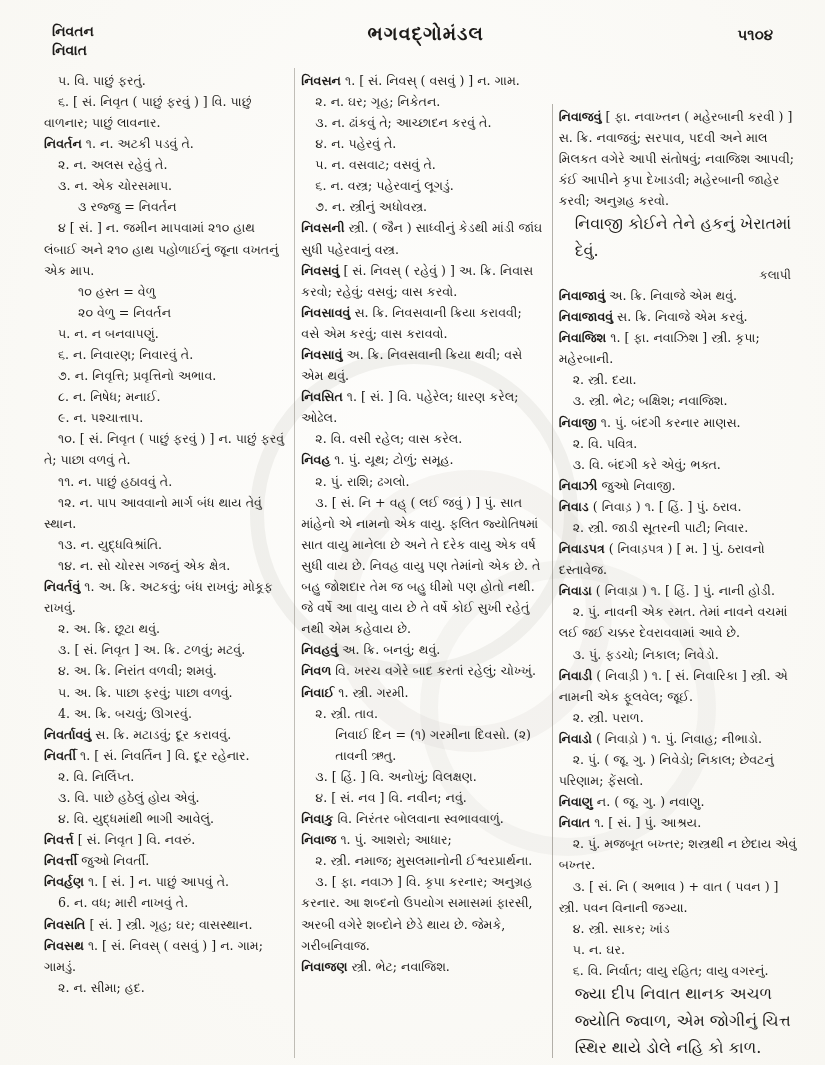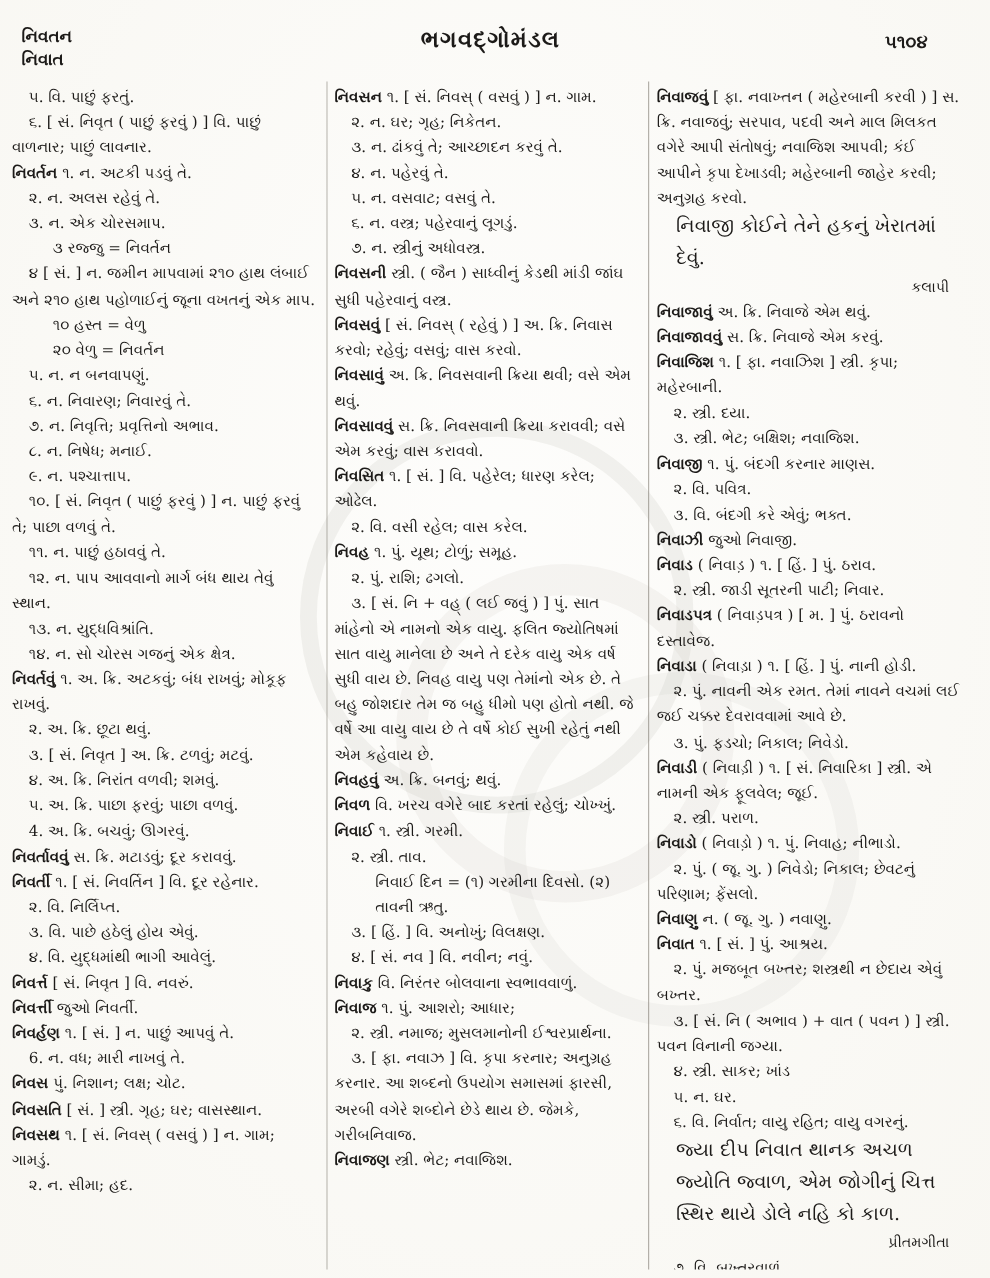--- a/index.html
+++ b/index.html
@@ -8,21 +8,21 @@
     background:#fbfaf6;
     font-family:"DejaVu Serif","Liberation Serif",serif;
     color:#1c1a18;
     overflow:hidden;
     position:relative;
   }
   .page{
     position:relative;
     width:825px;height:1065px;
     box-sizing:border-box;
-    padding:14px 16px 10px 4px;
+    padding:14px 16px 10px 38px;
     background:
       radial-gradient(ellipse at 50% 40%, rgba(255,255,255,0.6), rgba(240,238,230,0.25)),
       #fbfaf6;
   }
   
   .wm{position:absolute;border:14px solid rgba(190,188,180,0.18);border-radius:50%;z-index:0;}
   .wm.w1{width:300px;height:300px;left:250px;top:350px;}
   .wm.w2{width:230px;height:230px;left:330px;top:470px;border-width:26px;border-color:rgba(190,188,180,0.13);}
   .wm.w3{width:260px;height:260px;left:420px;top:560px;border-width:18px;border-color:rgba(190,188,180,0.12);}
 
@@ -43,21 +43,21 @@
     height:990px;
   }
   .col{
     flex:1 1 0;
     padding:2px 8px 0 6px;
     font-size:12.6px;
     line-height:1.675;
     overflow:hidden;
   }
   .col.c2{border-left:1px solid rgba(120,115,105,0.45);}
-  .col.c3{border-left:1px solid rgba(120,115,105,0.55);}
+  .col.c3{border-left:1px solid rgba(120,115,105,0.55);margin-top:36px;}
 
   .ln{margin:0;}
   .ln.s{text-indent:14px;}      
   .ln.hw{text-indent:0;}
   .ln.sub{margin-left:34px;text-indent:0;}
   .ln.q{margin-left:16px;text-indent:0;font-size:16px;}
   .ln.attr{text-align:right;padding-right:10px;font-weight:normal;font-size:12px;}
   .hword{font-weight:bold;}
 </style>
 </head>
@@ -106,37 +106,36 @@
         <div class="ln s">4. અ. ક્રિ. બચવું; ઊગરવું.</div>
         <div class="ln hw"><b class="hword">નિવર્તાવવું</b> સ. ક્રિ. મટાડવું; દૂર કરાવવું.</div>
         <div class="ln hw"><b class="hword">નિવર્તી</b> ૧. [ સં. નિવર્તિન ] વિ. દૂર રહેનાર.</div>
         <div class="ln s">૨. વિ. નિર્લિપ્ત.</div>
         <div class="ln s">૩. વિ. પાછે હઠેલું હોય એવું.</div>
         <div class="ln s">૪. વિ. યુદ્ધમાંથી ભાગી આવેલું.</div>
         <div class="ln hw"><b class="hword">નિવર્ત્ત</b> [ સં. નિવૃત ] વિ. નવરું.</div>
         <div class="ln hw"><b class="hword">નિવર્ત્તી</b> જુઓ નિવર્તી.</div>
         <div class="ln hw"><b class="hword">નિવર્હણ</b> ૧. [ સં. ] ન. પાછું આપવું તે.</div>
         <div class="ln s">6. ન. વધ; મારી નાખવું તે.</div>
-        <div class="ln hw"><b class="hword">નિવસ</b> પું. નિશાન; લક્ષ; ચોટ.</div>
         <div class="ln hw"><b class="hword">નિવસતિ</b> [ સં. ] સ્ત્રી. ગૃહ; ઘર; વાસસ્થાન.</div>
         <div class="ln hw"><b class="hword">નિવસથ</b> ૧. [ સં. નિવસ્ ( વસવું ) ] ન. ગામ; ગામડું.</div>
         <div class="ln s">૨. ન. સીમા; હદ.</div>
       </div>
     <div class="col c2">
         <div class="ln hw"><b class="hword">નિવસન</b> ૧. [ સં. નિવસ્ ( વસવું ) ] ન. ગામ.</div>
         <div class="ln s">૨. ન. ઘર; ગૃહ; નિકેતન.</div>
         <div class="ln s">૩. ન. ઢાંકવું તે; આચ્છાદન કરવું તે.</div>
         <div class="ln s">૪. ન. પહેરવું તે.</div>
         <div class="ln s">૫. ન. વસવાટ; વસવું તે.</div>
         <div class="ln s">૬. ન. વસ્ત્ર; પહેરવાનું લૂગડું.</div>
         <div class="ln s">૭. ન. સ્ત્રીનું અધોવસ્ત્ર.</div>
         <div class="ln hw"><b class="hword">નિવસની</b> સ્ત્રી. ( જૈન ) સાધ્વીનું કેડથી માંડી જાંઘ સુધી પહેરવાનું વસ્ત્ર.</div>
         <div class="ln hw"><b class="hword">નિવસવું</b> [ સં. નિવસ્ ( રહેવું ) ] અ. ક્રિ. નિવાસ કરવો; રહેવું; વસવું; વાસ કરવો.</div>
+        <div class="ln hw"><b class="hword">નિવસાવવું</b> સ. ક્રિ. નિવસવાની ક્રિયા કરાવવી; વસે એમ કરવું; વાસ કરાવવો.</div>
         <div class="ln hw"><b class="hword">નિવસાવું</b> અ. ક્રિ. નિવસવાની ક્રિયા થવી; વસે એમ થવું.</div>
-        <div class="ln hw"><b class="hword">નિવસાવવું</b> સ. ક્રિ. નિવસવાની ક્રિયા કરાવવી; વસે એમ કરવું; વાસ કરાવવો.</div>
         <div class="ln hw"><b class="hword">નિવસિત</b> ૧. [ સં. ] વિ. પહેરેલ; ધારણ કરેલ; ઓઢેલ.</div>
         <div class="ln s">૨. વિ. વસી રહેલ; વાસ કરેલ.</div>
         <div class="ln hw"><b class="hword">નિવહ</b> ૧. પું. યૂથ; ટોળું; સમૂહ.</div>
         <div class="ln s">૨. પું. રાશિ; ઢગલો.</div>
         <div class="ln s">૩. [ સં. નિ + વહ્ ( લઈ જવું ) ] પું. સાત માંહેનો એ નામનો એક વાયુ. ફલિત જ્યોતિષમાં સાત વાયુ માનેલા છે અને તે દરેક વાયુ એક વર્ષ સુધી વાય છે. નિવહ વાયુ પણ તેમાંનો એક છે. તે બહુ જોશદાર તેમ જ બહુ ધીમો પણ હોતો નથી. જે વર્ષે આ વાયુ વાય છે તે વર્ષે કોઈ સુખી રહેતું નથી એમ કહેવાય છે.</div>
         <div class="ln hw"><b class="hword">નિવહવું</b> અ. ક્રિ. બનવું; થવું.</div>
         <div class="ln hw"><b class="hword">નિવળ</b> વિ. ખરચ વગેરે બાદ કરતાં રહેલું; ચોખ્ખું.</div>
         <div class="ln hw"><b class="hword">નિવાઈ</b> ૧. સ્ત્રી. ગરમી.</div>
         <div class="ln s">૨. સ્ત્રી. તાવ.</div>
         <div class="ln sub">નિવાઈ દિન = (૧) ગરમીના દિવસો. (૨) તાવની ઋતુ.</div>

